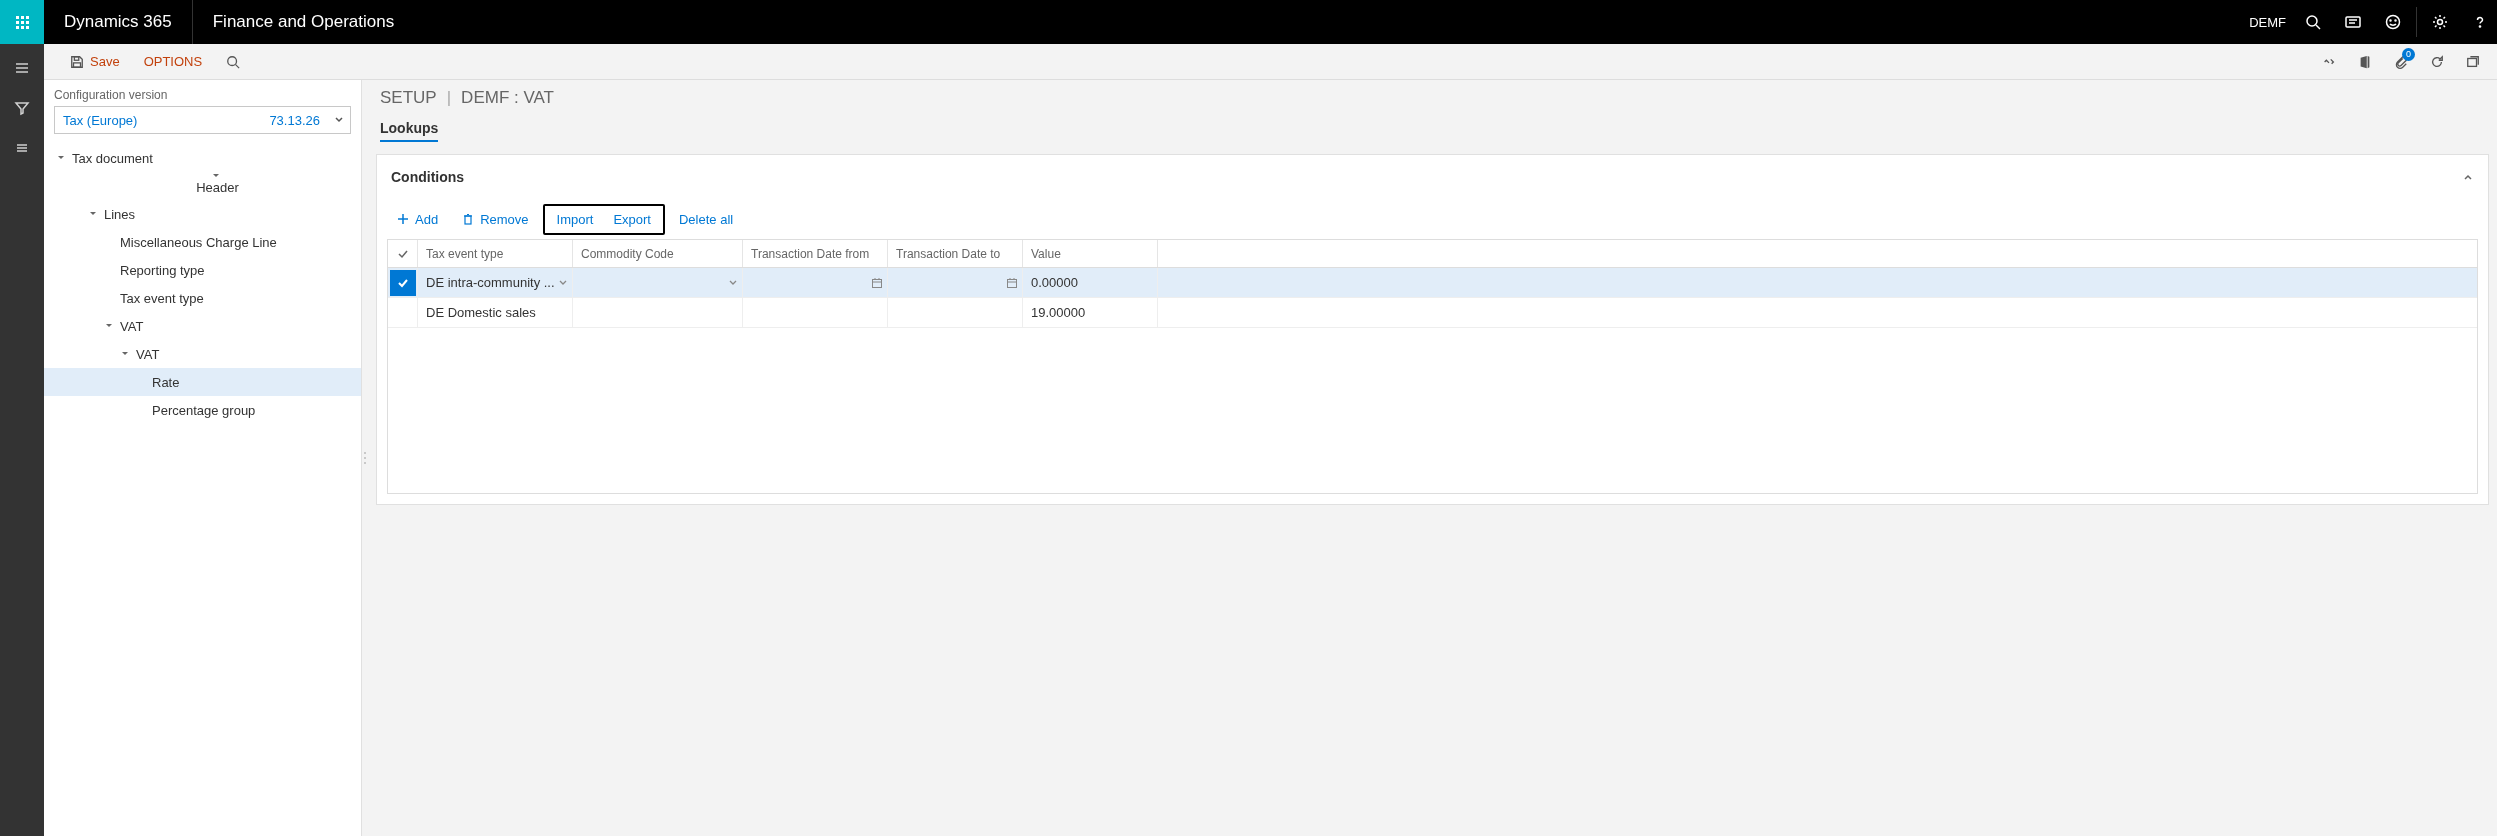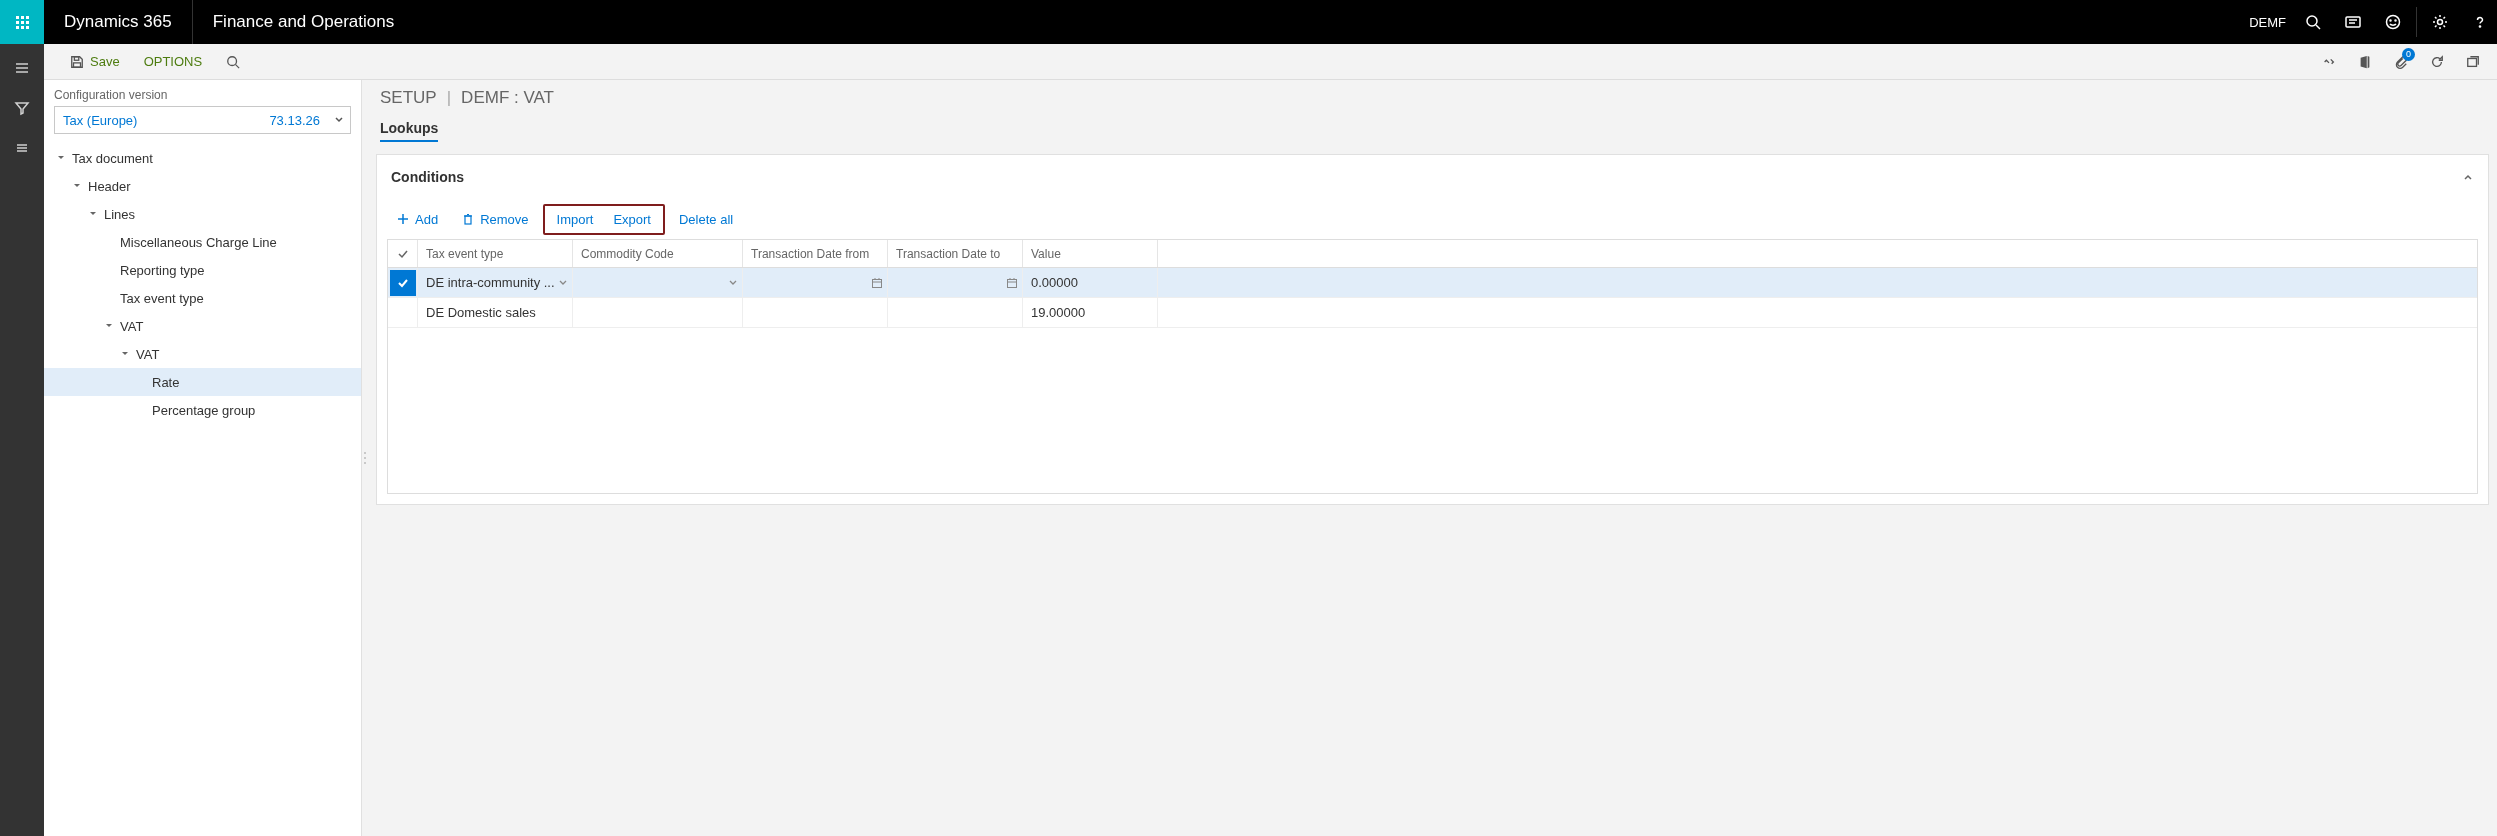--- a/index.html
+++ b/index.html
@@ -15,21 +15,21 @@
 .top-right { display: flex; align-items: center; gap: 6px; color: #fff; }
 .company-name { font-size: 13px; margin-right: 4px; }
 .top-icon { width: 34px; height: 44px; display: flex; align-items: center; justify-content: center; cursor: pointer; }
 
 
 .grid-icon { display: grid; grid-template-columns: repeat(3, 3px); grid-template-rows: repeat(3, 3px); gap: 2px; }
 .grid-icon span { background: #fff; width: 3px; height: 3px; }
 
 
 .action-bar { height: 36px; background: #f3f3f3; border-bottom: 1px solid #ddd; display: flex; align-items: center; padding-left: 44px; }
-.action-item { display: flex; align-items: center; gap: 6px; padding: 0 12px; height: 100%; cursor: pointer; color: #4d7c0f; }
+.action-item { display: flex; align-items: center; gap: 6px; padding: 0 12px; height: 100%; cursor: pointer; color: #c2410c; }
 .action-right { margin-left: auto; display: flex; align-items: center; gap: 4px; padding-right: 8px; }
 .action-right .top-icon { width: 32px; height: 36px; color: #333; }
 
 .badge-count { position: relative; }
 .badge-count .dot { position: absolute; top: 4px; right: 2px; background: #0078d4; color: #fff; border-radius: 50%; width: 13px; height: 13px; font-size: 9px; display: flex; align-items: center; justify-content: center; }
 
 
 .left-rail { position: absolute; left: 0; top: 44px; bottom: 0; width: 44px; background: #333; display: flex; flex-direction: column; align-items: center; padding-top: 4px; gap: 0; }
 .left-rail-item { width: 44px; height: 40px; display: flex; align-items: center; justify-content: center; color: #d0d0d0; cursor: pointer; }
 
@@ -55,21 +55,21 @@
 
 .tabs-row { padding: 4px 4px 12px 4px; }
 .tab { display: inline-block; font-size: 14px; font-weight: 600; color: #333; padding-bottom: 4px; border-bottom: 2px solid #0078d4; cursor: pointer; }
 
 .panel { background: #fff; border: 1px solid #e0e0e0; margin-bottom: 10px; }
 .panel-header { height: 44px; display: flex; align-items: center; padding: 0 14px; font-size: 14px; font-weight: 600; cursor: pointer; gap: 0; }
 .panel-header .chev-right { margin-left: auto; color: #666; }
 
 .grid-toolbar { display: flex; align-items: center; height: 40px; padding: 0 10px; gap: 4px; }
 .grid-btn { display: flex; align-items: center; gap: 6px; padding: 4px 10px; color: #0078d4; cursor: pointer; font-size: 13px; border-radius: 2px; }
-.highlighted-group { border: 2px solid #7f1d1d; border-radius: 2px; display: flex; align-items: center; padding: 2px 2px; }
+.highlighted-group { border: 2px solid #000000; border-radius: 2px; display: flex; align-items: center; padding: 2px 2px; }
 
 .data-grid { margin: 0 10px 10px 10px; border: 1px solid #ddd; }
 .dg-header { display: flex; background: #fff; border-bottom: 1px solid #ddd; height: 28px; }
 .dg-header .cell { border-right: 1px solid #e5e5e5; font-size: 12px; color: #666; display: flex; align-items: center; padding: 0 8px; }
 .dg-row { display: flex; height: 30px; border-bottom: 1px solid #eee; background: #fff; }
 .dg-row.selected { background: #e1edf9; }
 .dg-row .cell { border-right: 1px solid #eee; display: flex; align-items: center; padding: 0 8px; font-size: 13px; position: relative; }
 .col-check { width: 30px; justify-content: center !important; padding: 0 !important; }
 .checkmark-box { width: 26px; height: 26px; background: #0078d4; display: flex; align-items: center; justify-content: center; color: #fff; }
 .col-event { width: 155px; }
@@ -232,21 +232,21 @@
     </div>
     <div class="tree" id="tree-container">
         <div class="tree-item" style="padding-left: 10px;">
           <span class="caret">
             <svg width="8" height="8" viewBox="0 0 8 8" fill="#666">
               <path d="M1 2l3 3 3-3z"></path>
             </svg>
           </span>
           <span style="margin-left: 4px;">Tax document</span>
         </div>
-        <div class="tree-item" style="padding-left: 26px;">
+        <div class="tree-item" style="padding-left: 26px; flex-direction: column;">
           <span class="caret">
             <svg width="8" height="8" viewBox="0 0 8 8" fill="#666">
               <path d="M1 2l3 3 3-3z"></path>
             </svg>
           </span>
           <span style="margin-left: 4px;">Header</span>
         </div>
         <div class="tree-item" style="padding-left: 42px;">
           <span class="caret">
             <svg width="8" height="8" viewBox="0 0 8 8" fill="#666">

